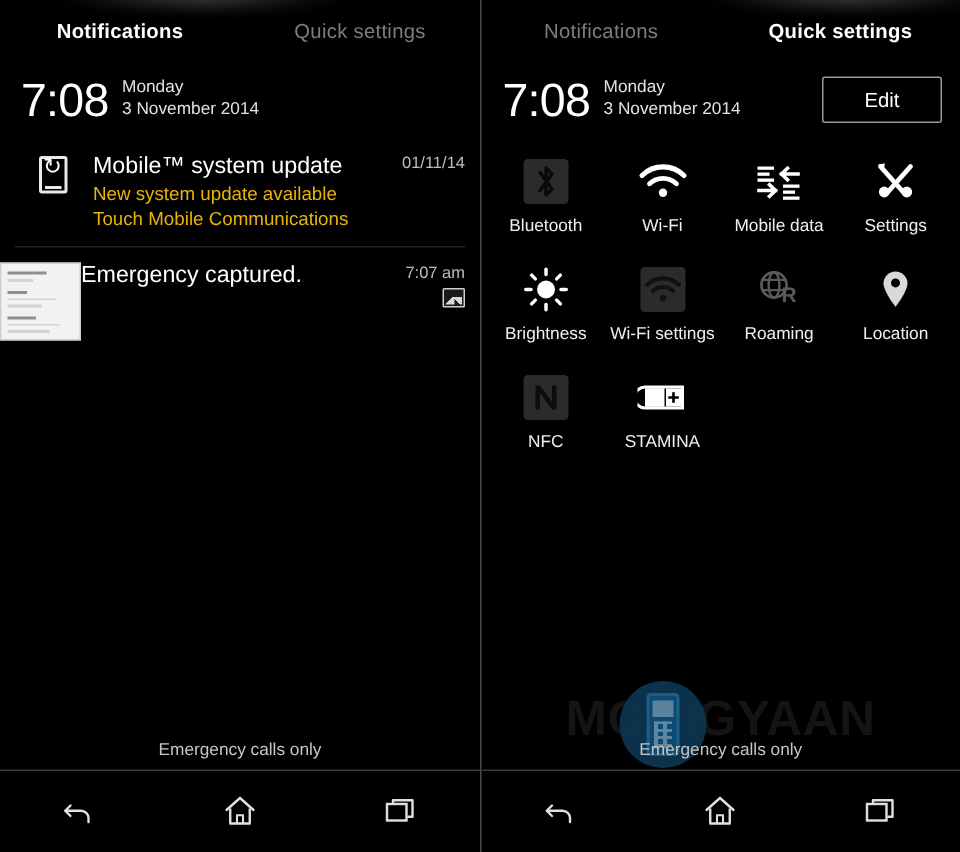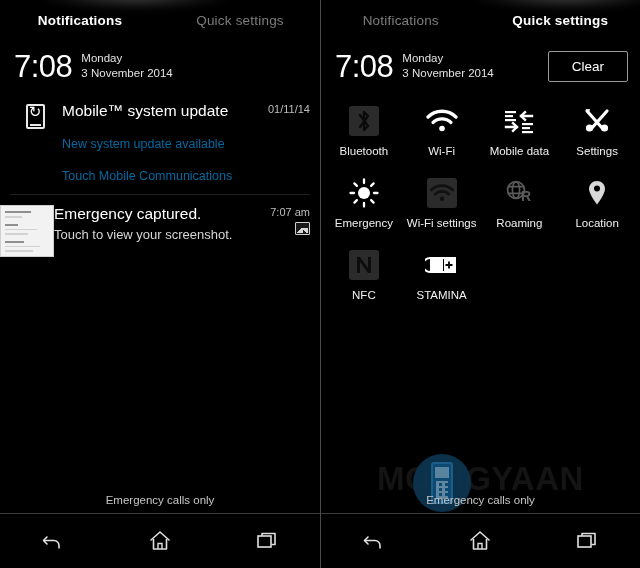--- a/index.html
+++ b/index.html
@@ -130,23 +130,23 @@
   }
   .notif-body { flex: 1; min-width: 0; padding-top: 1px; }
   .notif-title {
     font-size: 15.5px;
     color: #fff;
     line-height: 19px;
     white-space: nowrap;
   }
   .notif-line {
     font-size: 12.5px;
-    color: #0369a1;
+    color: #eab308;
     line-height: 16px;
-    margin-top: 16px;
+    margin-top: 1px;
   }
   .notif-line.big { font-size: 13px; color: #d6d6d6; line-height: 18px; margin-top: 3px; }
   .notif-meta {
     flex: 0 0 auto;
     text-align: right;
     padding-top: 3px;
     padding-left: 6px;
   }
   .notif-time { font-size: 11px; color: #bdbdbd; display: block; }
   .notif-sep {
@@ -379,21 +379,20 @@
             <div class="ln s" style="width:52%"></div>
             <div class="ln t" style="width:44%;margin-top:6px"></div>
             <div class="ln s" style="width:80%"></div>
             <div class="ln s" style="width:64%"></div>
             <div class="ln t" style="width:36%;margin-top:5px"></div>
 
           </div>
         </div>
         <div class="notif-body">
           <div class="notif-title">Emergency captured.</div>
-          <div class="notif-line big">Touch to view your screenshot.</div>
         </div>
         <div class="notif-meta">
           <span class="notif-time">7:07 am</span>
           <span class="ico-photo"></span>
         </div>
       </div>
 
     </div>
 
     <div class="carrier">Emergency calls only</div>
@@ -428,21 +427,21 @@
       <div class="tab inactive">Notifications</div>
       <div class="tab active">Quick settings</div>
     </div>
 
     <div class="clock-row">
       <div class="clock-time">7:08</div>
       <div class="clock-date">
         <span class="clock-day">Monday</span>
         <span class="clock-full">3 November 2014</span>
       </div>
-      <div class="hdr-btn">Clear</div>
+      <div class="hdr-btn">Edit</div>
     </div>
 
     <div class="qs-grid">
 
       <div class="qs-tile off">
         <div class="qs-ico">
           <span class="sqbg">
             <svg width="20" height="26" viewBox="0 0 20 26">
               <path d="M6 7 L14 18 L10 22 V4 L14 8 L6 19" fill="none" stroke="#0a0a0a" stroke-width="2.3" stroke-linejoin="round" stroke-linecap="round"></path>
             </svg>
@@ -500,21 +499,21 @@
                 <path d="M15 25 V28.5"></path>
               <path d="M1.5 15 H5"></path>
                 <path d="M25 15 H28.5"></path>
               <path d="M5.4 5.4 L7.9 7.9"></path>
                 <path d="M22.1 22.1 L24.6 24.6"></path>
               <path d="M24.6 5.4 L22.1 7.9"></path>
                 <path d="M7.9 22.1 L5.4 24.6"></path>
             </g>
           </svg>
         </div>
-        <div class="qs-label">Emergency</div>
+        <div class="qs-label">Brightness</div>
       </div>
 
       <div class="qs-tile off">
         <div class="qs-ico">
           <span class="sqbg">
             <svg width="26" height="20" viewBox="0 0 34 26">
               <path d="M3 9 A20 20 0 0 1 31 9" fill="none" stroke="#111111" stroke-width="3.6" stroke-linecap="round"></path>
               <path d="M8 14.5 A13 13 0 0 1 26 14.5" fill="none" stroke="#111111" stroke-width="3.4" stroke-linecap="round"></path>
               <circle cx="17" cy="20.5" r="2.9" fill="#111111"></circle>
             </svg>

